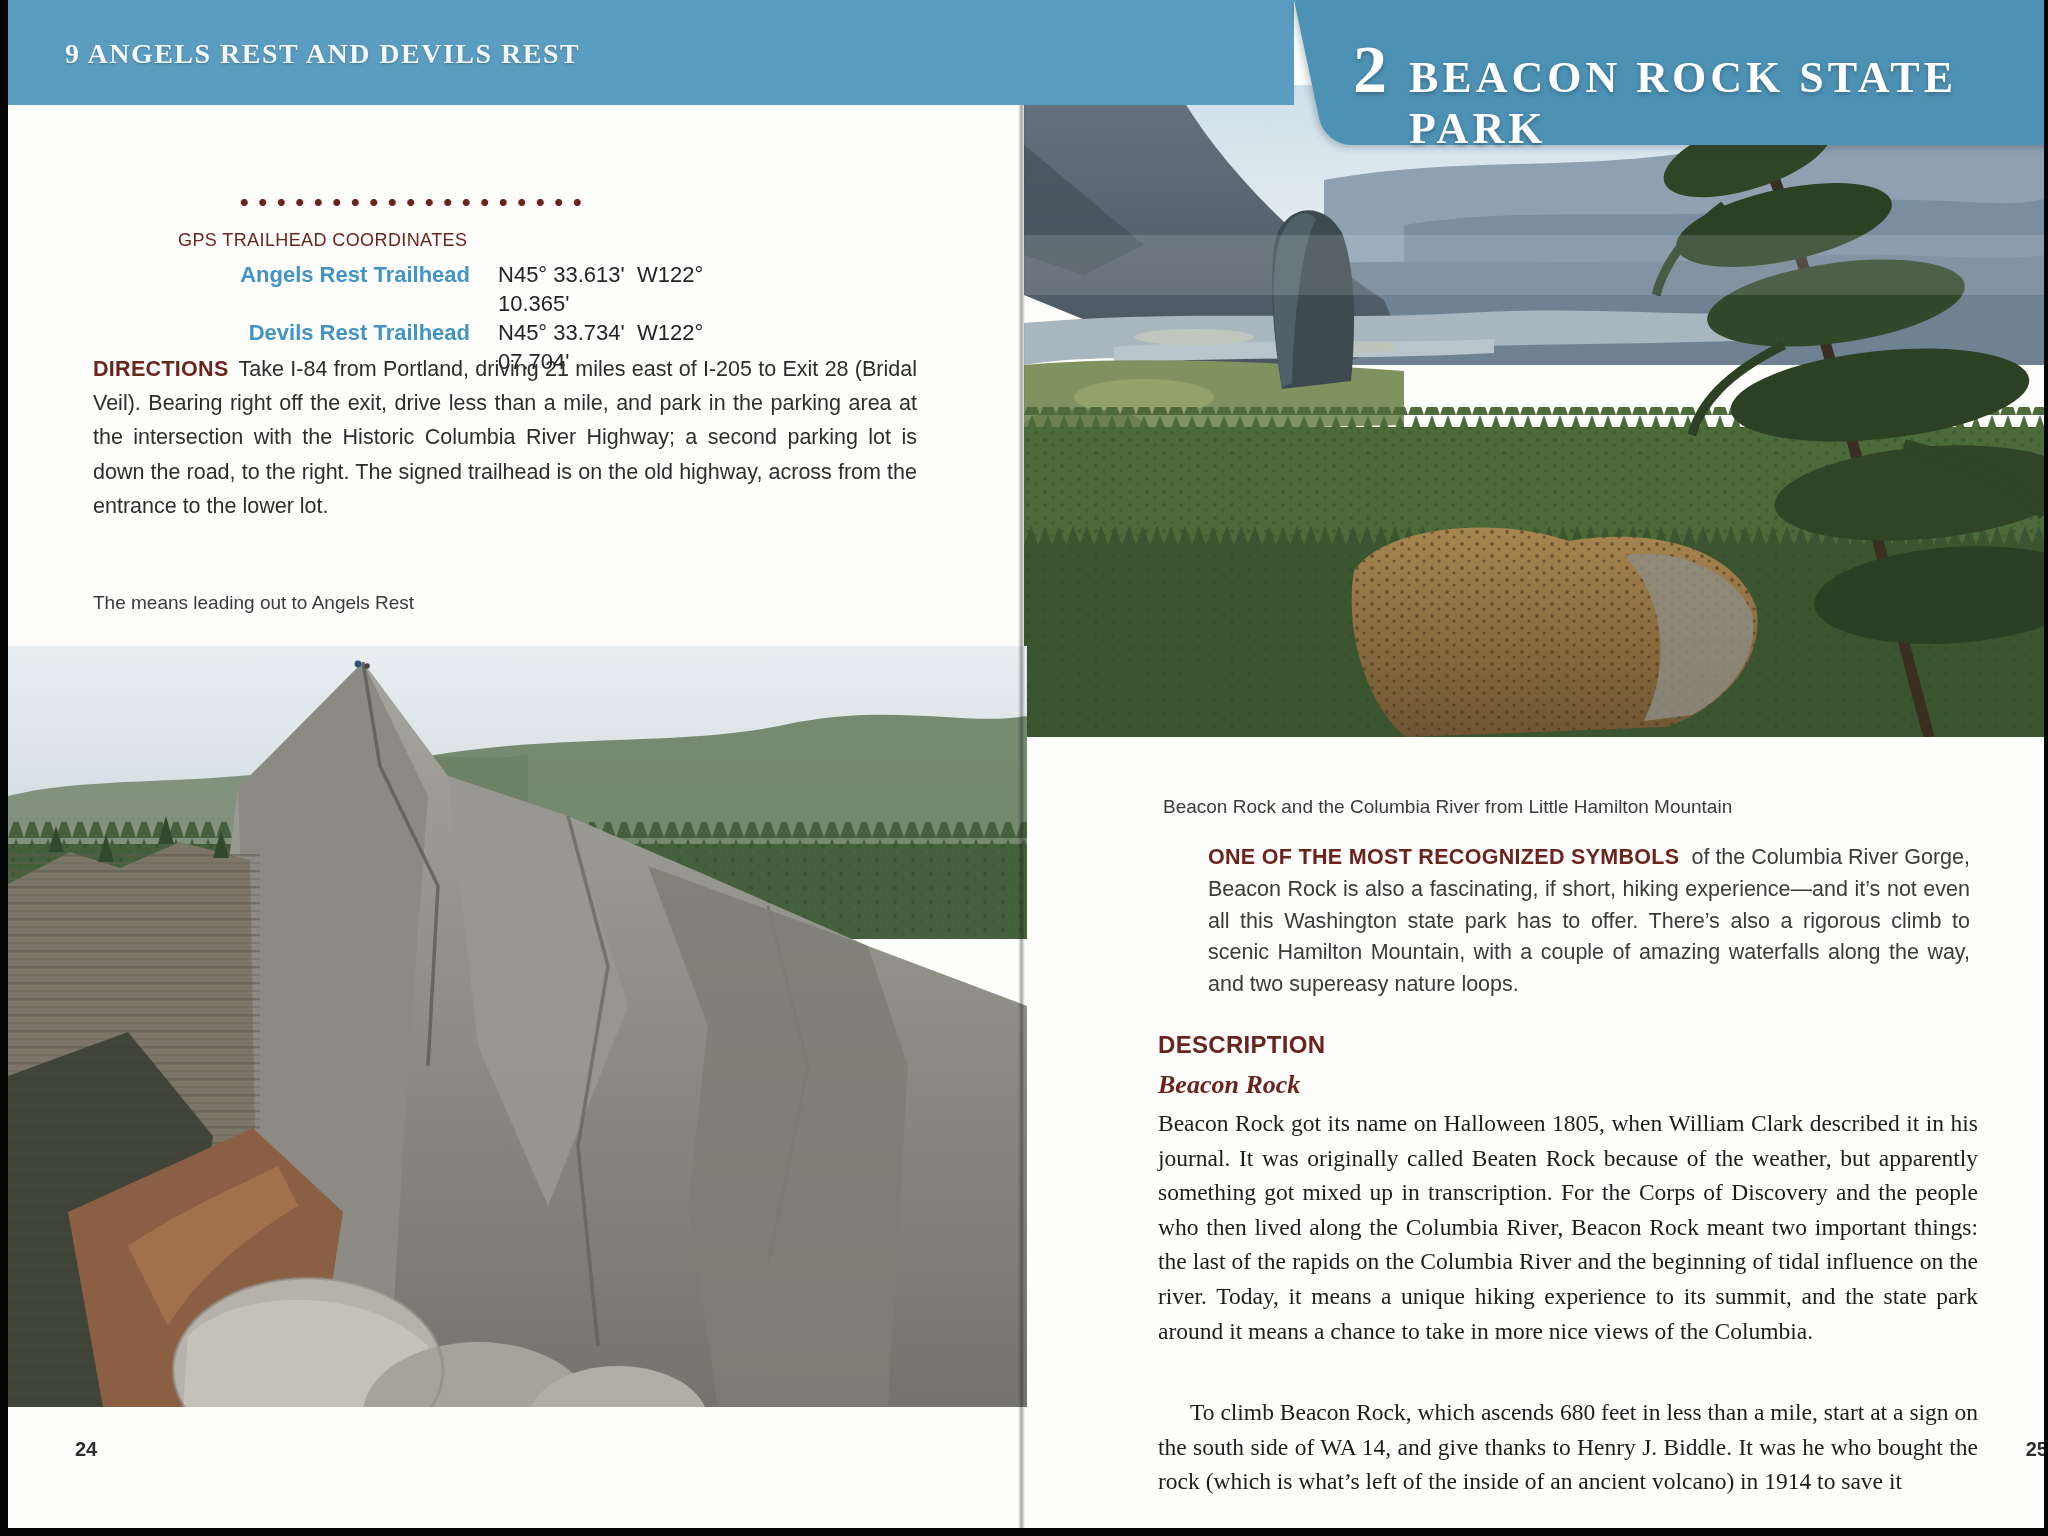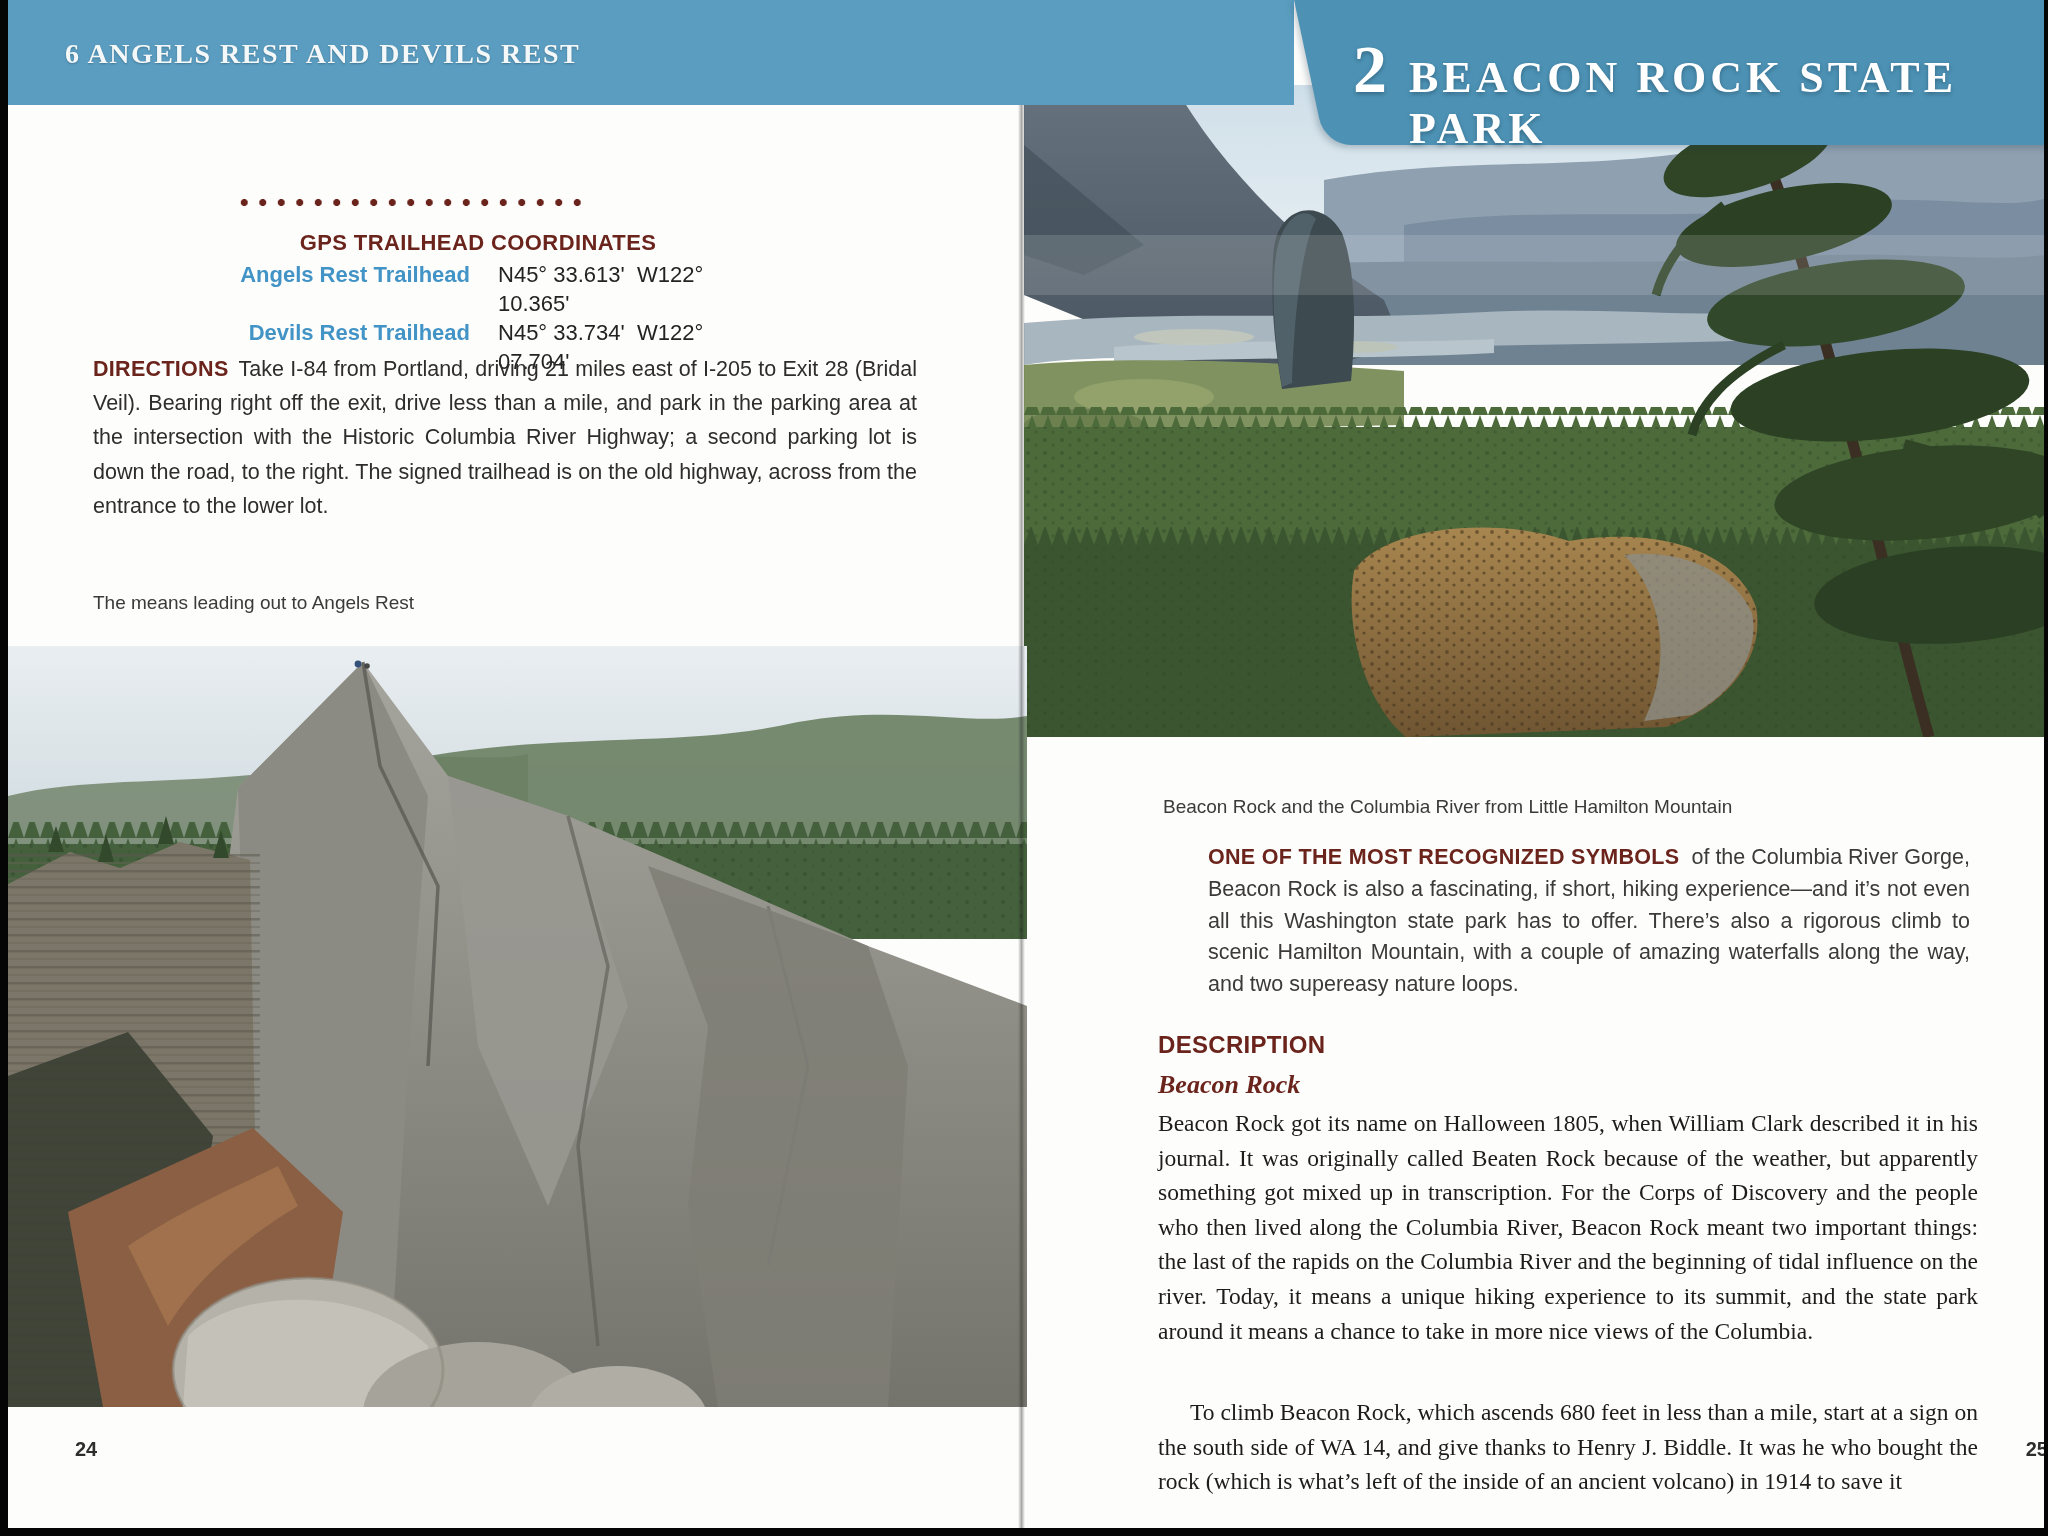--- a/index.html
+++ b/index.html
@@ -20,22 +20,22 @@
   .hdr-right{position:absolute;left:1345px;top:30px;z-index:7;color:#ffffff;
       font-family:"Liberation Serif",serif;font-weight:bold;display:flex;align-items:baseline;
       text-shadow:0 2px 4px rgba(25,55,75,.45);}
   .hdr-right .num{font-size:68px;letter-spacing:2px;margin-right:20px;}
   .hdr-right .ttl{font-size:44px;letter-spacing:4px;}
 
   
   .dots{position:absolute;left:227px;top:198px;width:353px;height:9px;z-index:2;
       background-image:radial-gradient(circle,#6b241c 3.2px,rgba(0,0,0,0) 3.8px);
       background-size:18.5px 9px;background-position:0 50%;background-repeat:repeat-x;}
-  .gps-head{position:absolute;left:170px;top:230px;width:600px;text-align:center;z-index:2;
-      color:#6b241c;font-weight:bold;font-size:22px;letter-spacing:.4px;}
+  .gps-head{position:absolute;left:170px;top:230px;width:600px;z-index:2;
+      color:#6b241c;font-weight:normal;font-size:18px;letter-spacing:.4px;}
   .gps-rows{position:absolute;left:170px;top:260px;width:600px;z-index:2;font-size:22px;line-height:29px;}
   .gps-row{display:flex;}
   .gps-label{width:295px;text-align:right;color:#4293c6;font-weight:bold;}
   .gps-value{margin-left:28px;color:#232323;white-space:pre-wrap;}
   .directions{position:absolute;left:85px;top:352px;width:824px;z-index:2;color:#2e2d2c;
       font-size:21.5px;line-height:34.2px;text-align:justify;}
   .lead-maroon{color:#6b241c;font-weight:bold;letter-spacing:.3px;margin-right:10px;}
   .cap{position:absolute;z-index:2;color:#3a3a3a;font-size:19px;}
   .cap-left{left:85px;top:592px;}
   .cap-right{left:1155px;top:757px;margin-top:39px;}
@@ -213,21 +213,21 @@
         <ellipse cx="300" cy="724" rx="135" ry="92" fill="#b5b2a9"></ellipse>
         <path d="M180,690 C230,640 360,640 420,700 L420,761 L175,761 Z" fill="#c4c1b8"></path>
         <ellipse cx="470" cy="768" rx="115" ry="72" fill="#a6a39a"></ellipse>
         <ellipse cx="300" cy="724" rx="135" ry="92" fill="none" stroke="#8d8a81" stroke-width="3" opacity=".6"></ellipse>
         <ellipse cx="610" cy="775" rx="90" ry="55" fill="#b0ada4"></ellipse>
       </svg>
     </div>
 
     <div class="banner-main band-stripes"></div>
     <div class="banner-right band-stripes"></div>
-    <div class="hdr-left">6 ANGELS REST AND DEVILS REST</div>
+    <div class="hdr-left">9 ANGELS REST AND DEVILS REST</div>
     <h1 class="hdr-right" style="margin:0">
       <span class="num">2</span>
       <span class="ttl">BEACON ROCK STATE PARK</span>
     </h1>
 
     <div class="dots"></div>
     <div class="gps-head">GPS TRAILHEAD COORDINATES</div>
     <div class="gps-rows">
       <div class="gps-row">
         <span class="gps-label">Angels Rest Trailhead</span>

